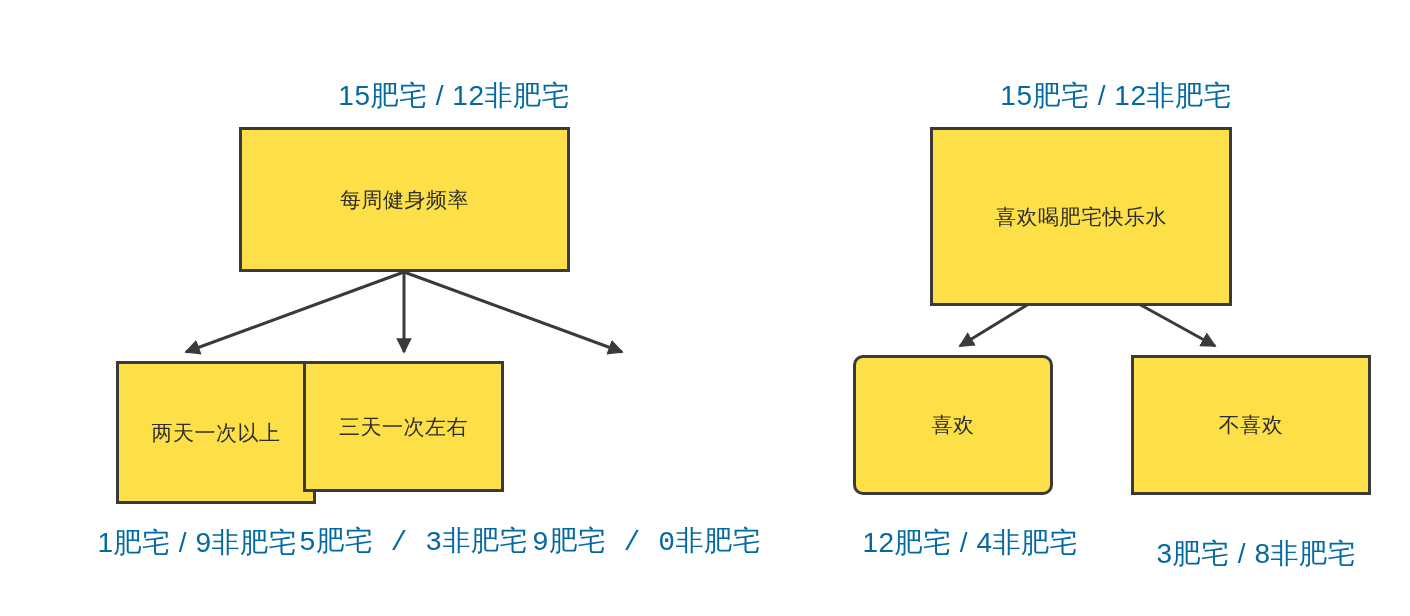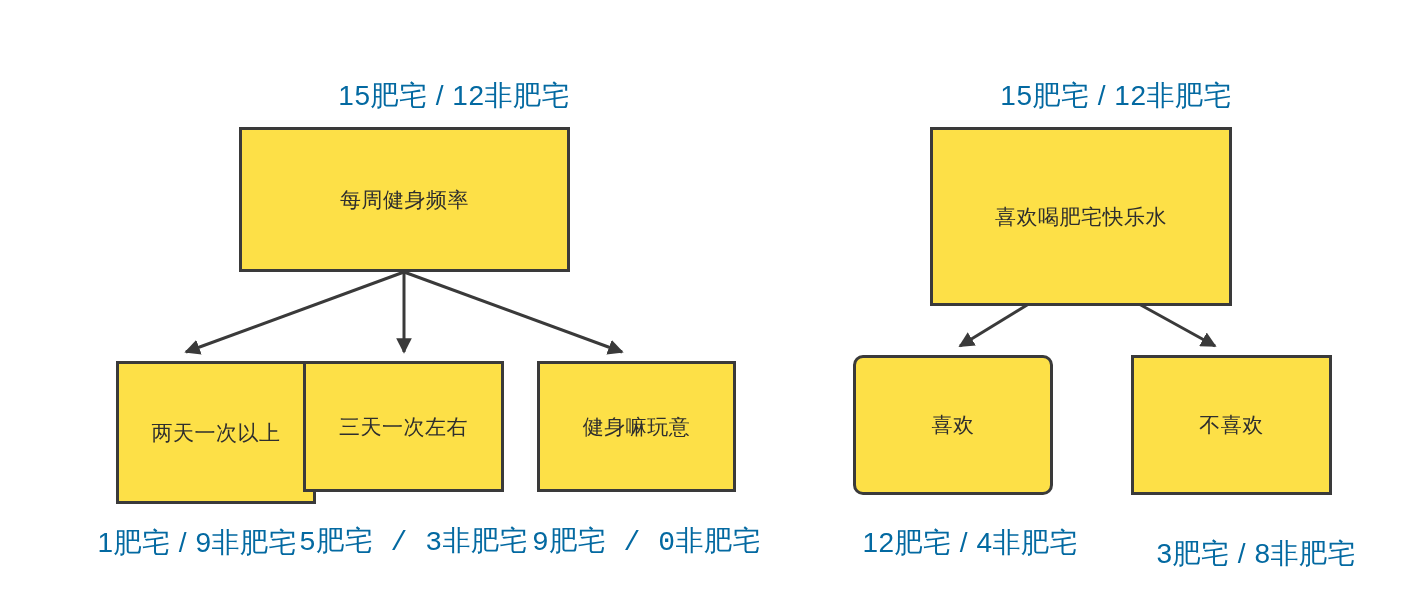--- a/index.html
+++ b/index.html
@@ -75,26 +75,25 @@
   <div class="caption" style="left:239px; top:82px; width:331px;">15肥宅 / 12非肥宅</div>
 
   <div class="node-box" style="left:239px; top:127px; width:331px; height:145px;">每周健身频率</div>
 
   <div class="node-box" style="left:72px; top:361px; width:200px; height:143px;margin-left:44px;">两天一次以上</div>
   <div class="caption" style="left:47px; top:529px; width:250px;">1肥宅 / 9非肥宅</div>
 
   <div class="node-box" style="left:303px; top:361px; width:201px; height:131px;">三天一次左右</div>
   <div class="caption" style="left:278px; top:529px; width:250px;font-family:Liberation Mono, monospace;">5肥宅 / 3非肥宅</div>
 
-  <div class="node-box" style="left:537px; top:361px; width:199px; height:131px;">健身嘛玩意</div>
   <div class="caption" style="left:511px; top:529px; width:250px;font-family:Liberation Mono, monospace;">9肥宅 / 0非肥宅</div>
 
   <div class="caption" style="left:930px; top:82px; width:302px;">15肥宅 / 12非肥宅</div>
 
   <div class="node-box" style="left:930px; top:127px; width:302px; height:179px;">喜欢喝肥宅快乐水</div>
 
   <div class="node-box" style="left:853px; top:355px; width:200px; height:140px;border-radius:10px;">喜欢</div>
   <div class="caption" style="left:828px; top:529px; width:250px;">12肥宅 / 4非肥宅</div>
 
-  <div class="node-box" style="left:1131px; top:355px; width:201px; height:140px;">不喜欢</div>
+  <div class="node-box" style="left:1131px; top:355px; width:240px; height:140px;">不喜欢</div>
   <div class="caption" style="left:1106px; top:540px; width:250px;">3肥宅 / 8非肥宅</div>
 
 </div>
 
 </body></html>

